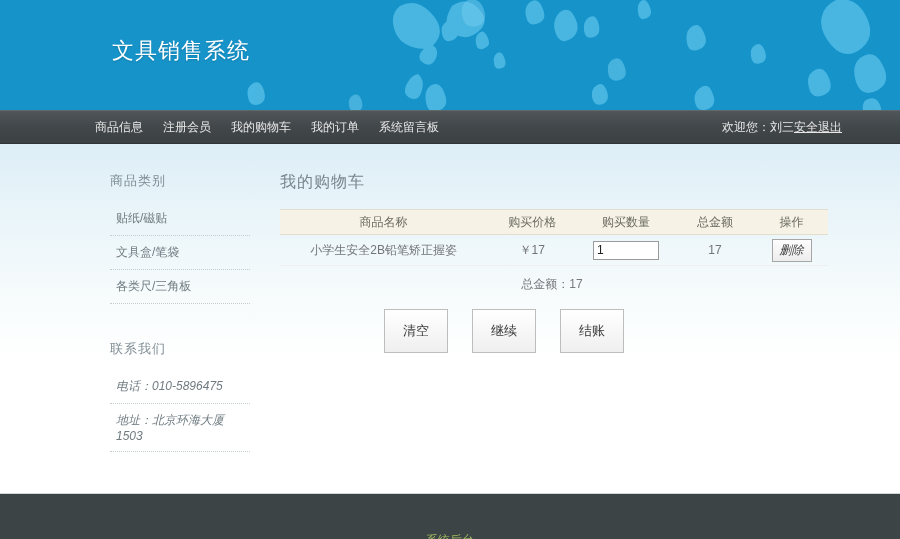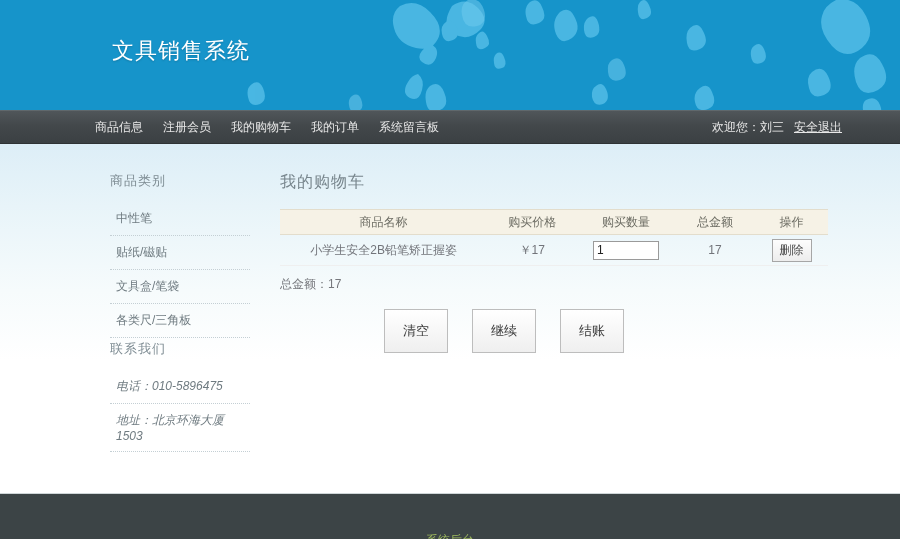--- a/index.html
+++ b/index.html
@@ -78,21 +78,20 @@
     font-size: 12px;
     text-decoration: none;
     white-space: nowrap;
     cursor: pointer;
   }
   .nav-right {
     position: absolute;
     right: 58px;
     display: flex;
     align-items: flex-start;
-    gap: 10px;
     color: #e8e8e8;
     font-size: 12px;
     white-space: nowrap;
     margin-left: 48px;
   }
   .nav-logout {
     color: #e8e8e8;
     text-decoration: underline;
     cursor: pointer;
   }
@@ -195,23 +194,24 @@
     color: #222;
   }
   .btn-del {
     font-size: 12px;
     font-family: "Liberation Sans", sans-serif;
     color: #444;
     background: linear-gradient(to bottom, #fdfdfd, #ededed);
     border: 1px solid #a6a6a6;
     padding: 2px 7px;
     cursor: pointer;
+    font-style: italic;
   }
   .cart-sum {
-    text-align: left;
+    text-align: center;
     font-size: 12px;
     color: #76787d;
     padding: 10px 4px 0 0;
   }
   .cart-actions {
     display: flex;
     gap: 24px;
     padding: 16px 0 0 104px;
   }
   .btn-action {
@@ -293,21 +293,20 @@
       <a class="nav-logout">安全退出</a>
     </div>
   </div>
 
   <div class="main">
     <div class="main-inner">
 
       <div class="sidebar">
         <div class="side-title">商品类别</div>
         <ul class="side-list">
-          <li>中性笔</li>
           <li>贴纸/磁贴</li>
           <li>文具盒/笔袋</li>
           <li>各类尺/三角板</li>
         </ul>
       </div>
 
       <div class="sidebar contact">
         <div class="side-title">联系我们</div>
         <ul class="side-list">
           <li>电话：010-5896475</li>

